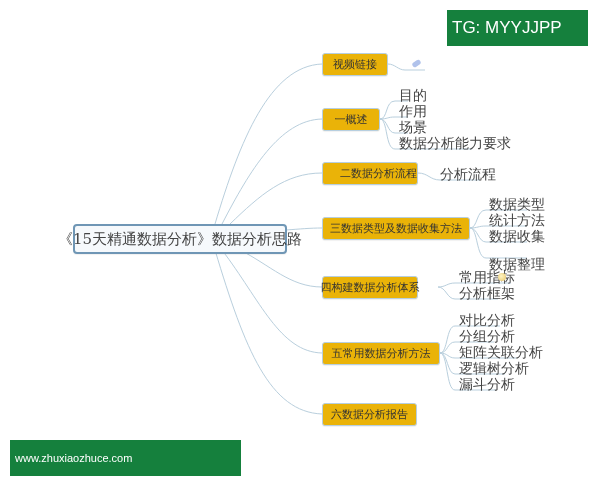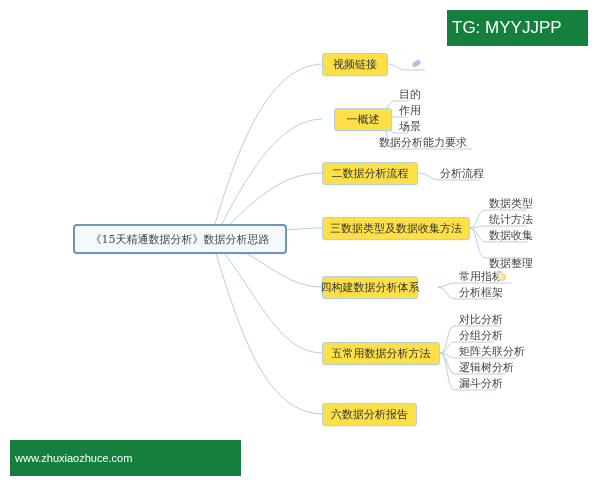--- a/index.html
+++ b/index.html
@@ -4,32 +4,32 @@
 <style>
   html, body { margin: 0; padding: 0; }
   body {
     width: 600px; height: 480px; position: relative; overflow: hidden;
     background: #ffffff;
     font-family: "DejaVu Sans", "Liberation Sans", sans-serif;
   }
   svg.links { position: absolute; left: 0; top: 0; width: 600px; height: 480px; }
   .node {
     position: absolute; box-sizing: border-box;
-    background: #fde047; border: 1px solid #b7cfe0; border-radius: 3px;
+    background: #eab308; border: 1px solid #b7cfe0; border-radius: 3px;
     color: #333; font-size: 11px; display: flex; align-items: center; justify-content: center;
     white-space: nowrap;
     box-shadow: 0 1px 1px rgba(0,0,0,0.06);
   }
   .root {
     border: 2px solid #6f96b5; border-radius: 4px; background: #f6f9fc;
-    font-size: 11px; color: #444;
+    font-size: 15px; color: #444;
     font-family: "DejaVu Serif", "Liberation Serif", serif;
   }
   .leaf {
-    position: absolute; font-size: 11px; color: #444; white-space: nowrap;
+    position: absolute; font-size: 14px; color: #444; white-space: nowrap;
     line-height: 12px;
   }
   .badge {
     position: absolute; background: #15803d; color: #fff;
     font-family: "Liberation Sans", sans-serif;
     display: flex; align-items: center; padding: 18px 5px; box-sizing: border-box;
   }
   .pin-icon {
     position: absolute; width: 9px; height: 5px; background: #9cb3e6;
     border-radius: 3px; transform: rotate(-35deg); opacity: 0.8;
@@ -80,25 +80,25 @@
 
 <div class="node root" style="left:73px; top:224px; width:214px; height:30px;">
   <span>《15天精通数据分析》数据分析思路</span>
 </div>
 
 <div class="node" style="left:322px; top:53px; width:66px; height:23px;">
   <span>视频链接</span>
 </div>
 <div class="pin-icon" style="left:412px; top:61px;"></div>
 
-<div class="node" style="left:322px; top:108px; width:58px; height:23px;margin-left:12px;">
+<div class="node" style="left:322px; top:108px; width:58px; height:23px;">
   <span>一概述</span>
 </div>
 
-<div class="node" style="left:322px; top:162px; width:96px; height:23px;">
+<div class="node" style="left:322px; top:162px; width:96px; height:23px;justify-content:flex-end;">
   <span>二数据分析流程</span>
 </div>
 
 <div class="node" style="left:322px; top:217px; width:148px; height:23px;">
   <span>三数据类型及数据收集方法</span>
 </div>
 
 <div class="node" style="left:322px; top:276px; width:96px; height:23px;">
   <span>四构建数据分析体系</span>
 </div>
@@ -107,21 +107,21 @@
   <span>五常用数据分析方法</span>
 </div>
 
 <div class="node" style="left:322px; top:403px; width:95px; height:23px;">
   <span>六数据分析报告</span>
 </div>
 
 <div class="leaf" style="left:399px; top:89px;">目的</div>
 <div class="leaf" style="left:399px; top:105px;">作用</div>
 <div class="leaf" style="left:399px; top:121px;">场景</div>
-<div class="leaf" style="left:379px; top:137px;">数据分析能力要求</div>
+<div class="leaf" style="left:399px; top:137px;">数据分析能力要求</div>
 
 <div class="leaf" style="left:440px; top:168px;text-align:right;">分析流程</div>
 
 <div class="leaf" style="left:489px; top:198px;">数据类型</div>
 <div class="leaf" style="left:489px; top:214px;">统计方法</div>
 <div class="leaf" style="left:489px; top:230px;">数据收集</div>
 <div class="leaf" style="left:489px; top:258px;">数据整理</div>
 
 <div class="leaf" style="left:459px; top:271px;">常用指标</div>
 <div class="star-icon" style="left:498px; top:273px;"></div>

